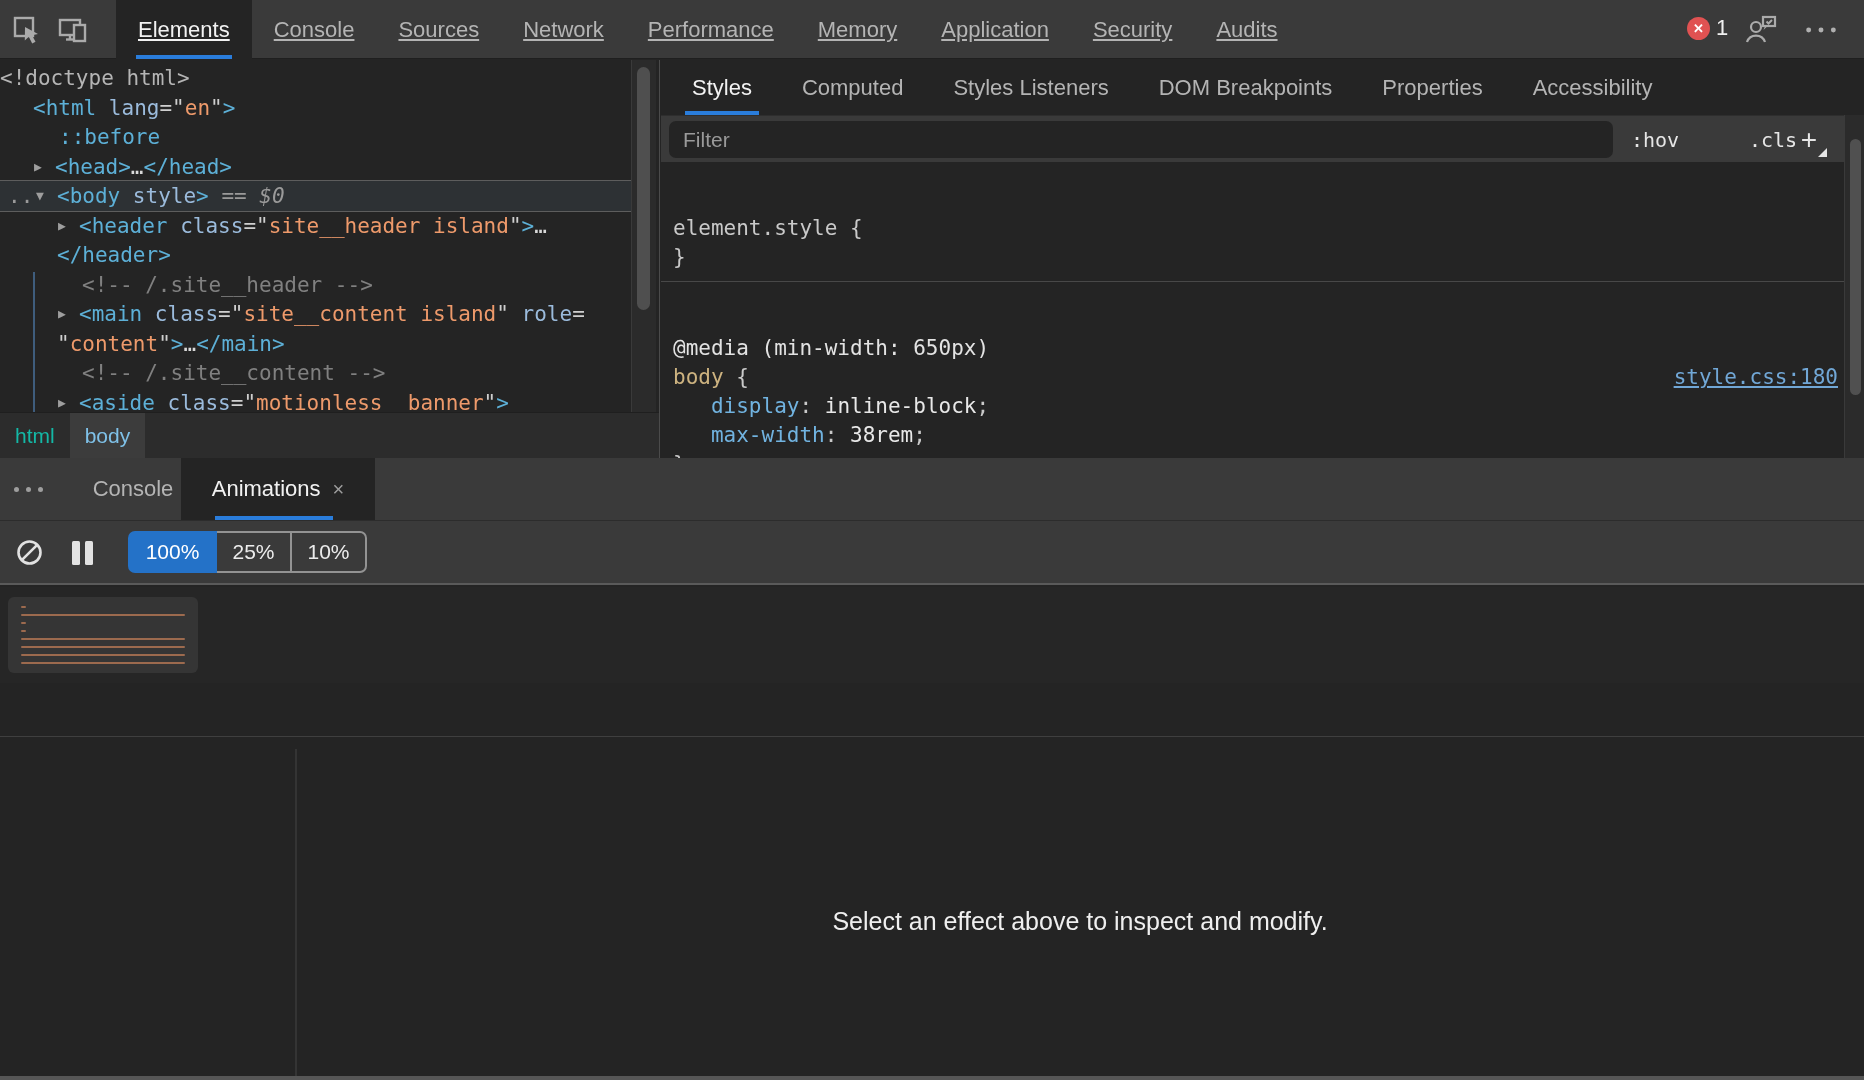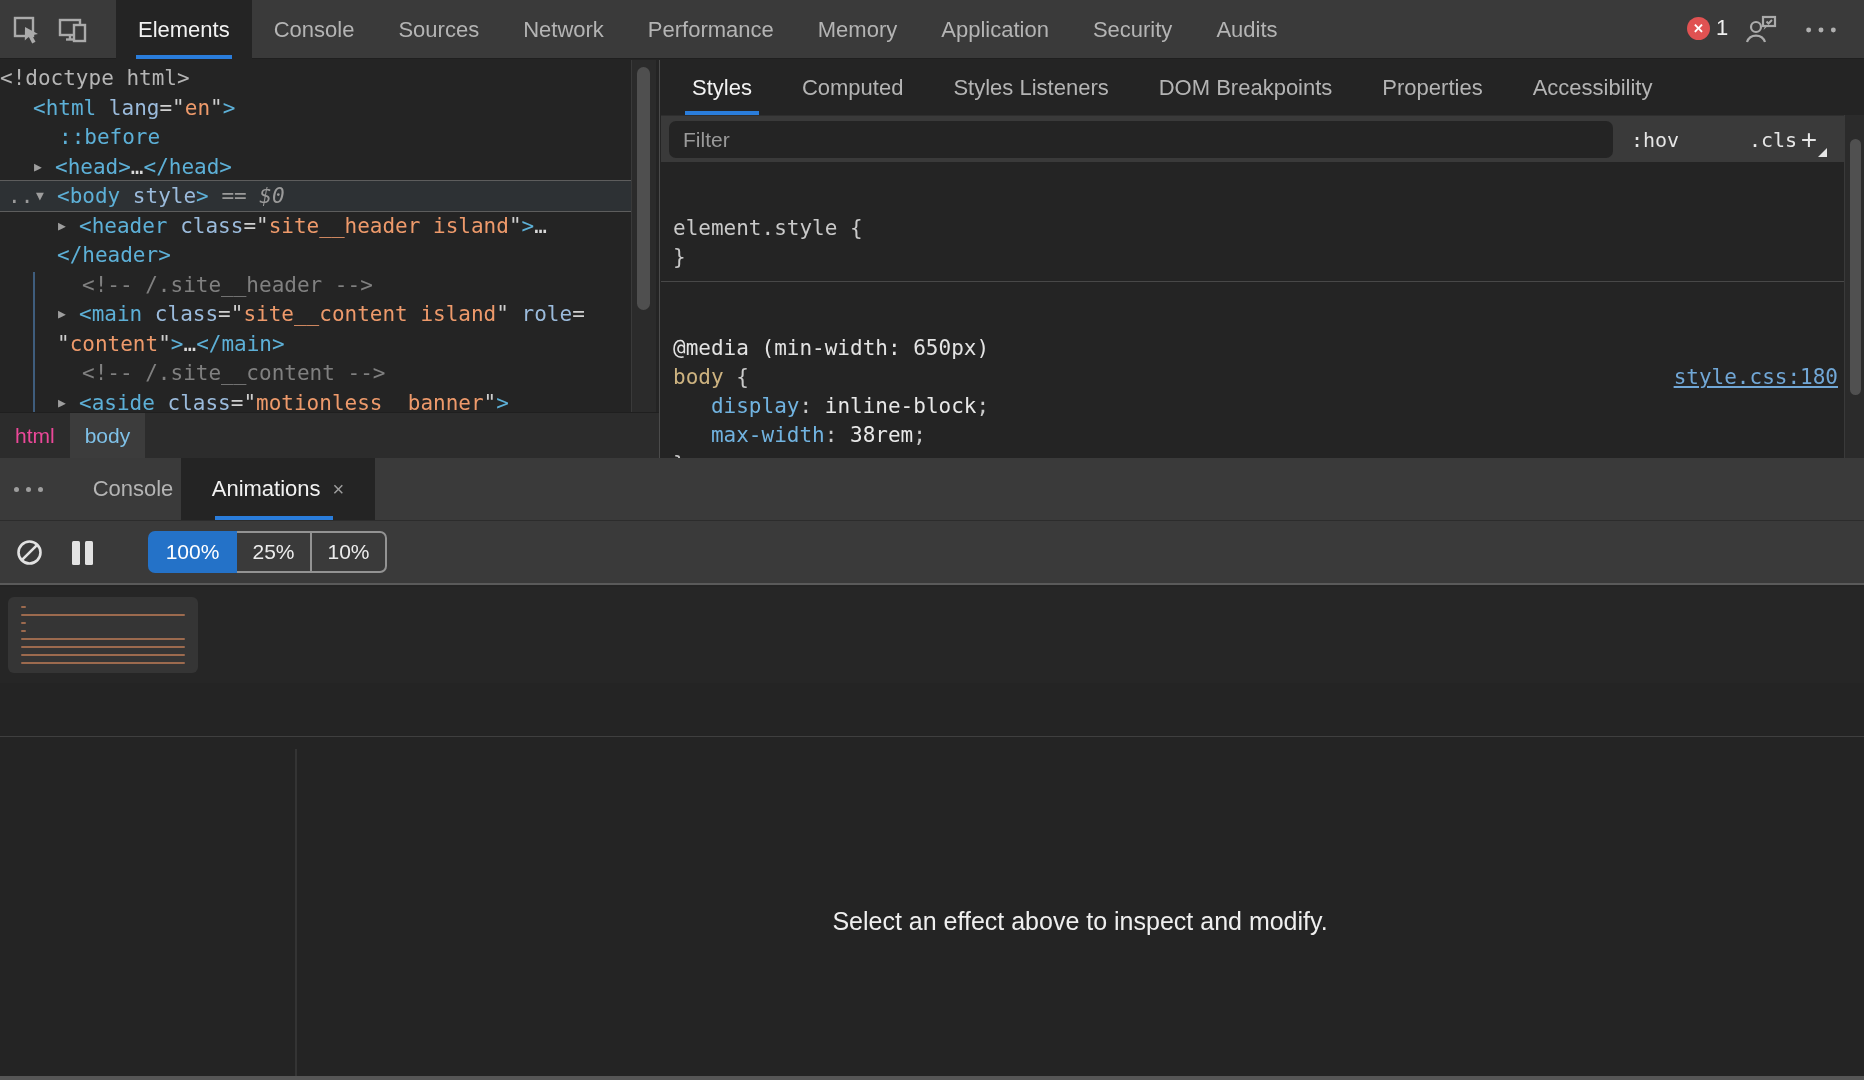--- a/index.html
+++ b/index.html
@@ -11,42 +11,42 @@
   *{margin:0;padding:0;box-sizing:border-box;}
   html,body{background:#242424;}
   .screen{position:relative;width:1864px;height:1080px;overflow:hidden;background:#242424;
           font-family:"Liberation Sans",sans-serif;color:#d6d6d6;}
   .mono{font-family:"DejaVu Sans Mono",monospace;}
 
   
   .topbar{position:absolute;left:0;top:0;width:1864px;height:59px;background:#3a3a3a;border-bottom:1px solid #1f1f1f;}
   .topbar .icon-btn{position:absolute;top:11px;width:38px;height:38px;display:flex;align-items:center;justify-content:center;}
   #top-tabs{position:absolute;left:116px;top:0;height:59px;display:flex;}
-  .tab{position:relative;height:59px;display:flex;align-items:center;padding:0 22px;font-size:22px;color:#b4b4b4;cursor:default;}
+  .tab{position:relative;height:59px;display:flex;align-items:center;padding:0 22px;font-size:22px;color:#b4b4b4;cursor:default;text-decoration:underline;}
   .tab.active{background:#242424;color:#f2f2f2;}
   .tab.active::after{content:"";position:absolute;left:20px;right:20px;bottom:0;height:4px;background:var(--accent);}
   .err-badge{position:absolute;left:1687px;top:17px;width:23px;height:23px;border-radius:50%;background:var(--error-red);
              display:flex;align-items:center;justify-content:center;font-size:13px;font-weight:bold;color:#fff;}
   .err-count{position:absolute;left:1716px;top:15px;font-size:22px;color:#f0f0f0;}
 
   
   .elements-pane{position:absolute;left:0;top:60px;width:660px;height:398px;background:#242424;border-right:1px solid #4b4b4b;overflow:hidden;}
   .tree{position:absolute;inset:0;overflow:hidden;}
   .tree-line{position:absolute;left:0;width:632px;height:30px;line-height:30px;font-size:21px;white-space:pre;color:#cfcfcf;}
   .tree-line .arrow{position:absolute;font-size:13px;color:#9e9e9e;top:0;}
   .tree-line.sel{background:#2d3134;box-shadow:0 1px 0 #5d5d5d,0 -1px 0 #5d5d5d;}
   .tree-line .prefix{position:absolute;left:8px;color:#9a9a9a;}
   .tk-t{color:var(--tk-tag);margin-top:40px;} .tk-a{color:var(--tk-attr);} .tk-v{color:var(--tk-val);}
   .tk-q{color:#cfcfcf;} .tk-c{color:var(--tk-comment);} .tk-g{color:#9a9a9a;}
   .tk-gi{color:#9a9a9a;font-style:italic;} .tk-e{color:#d9d9d9;} .tk-dt{color:#b5b5b5;}
   .indent-guide{position:absolute;left:33px;top:212px;width:2px;height:200px;background:#3f5d7d;}
   .e-scroll-track{position:absolute;left:631px;top:0;width:25px;height:352px;background:#2b2b2b;border-left:1px solid #3a3a3a;}
   .e-scroll-thumb{position:absolute;left:5px;top:7px;width:13px;height:243px;background:#4f4f4f;border-radius:7px;}
   .crumbbar{position:absolute;left:0;top:352px;width:660px;height:46px;background:#2c2c2c;border-top:1px solid #1f1f1f;display:flex;align-items:stretch;}
-  .crumb{display:flex;align-items:center;padding:0 15px;font-size:21px;color:#ec4899;}
+  .crumb{display:flex;align-items:center;padding:0 15px;font-size:21px;color:#14b8a6;}
   .crumb.active{background:#3c3c3c;color:#7fc1e8;}
 
   .styles-pane{position:absolute;left:661px;top:60px;width:1203px;height:398px;background:#242424;overflow:hidden;}
   #style-tabs{position:absolute;left:6px;top:0;height:55px;display:flex;}
   .st-tab{position:relative;height:55px;display:flex;align-items:center;padding:0 25px;font-size:22px;color:#b4b4b4;}
   .st-tab.active{background:#242424;color:#f2f2f2;}
   .st-tab.active::after{content:"";position:absolute;left:18px;right:18px;bottom:0;height:4px;background:var(--accent);}
   .stylebar{position:absolute;left:0;top:55px;width:1203px;height:47px;background:#3a3a3a;border-top:1px solid #2e2e2e;}
   .filter-input{position:absolute;left:8px;top:5px;width:944px;height:37px;background:#242424;border:none;border-radius:7px;
                 color:#d0d0d0;font-size:21px;padding:0 14px;font-family:"Liberation Sans",sans-serif;outline:none;}
@@ -78,21 +78,21 @@
   .dtab-anim{left:181px;width:194px;background:#242424;color:#f2f2f2;gap:12px;}
   .dtab-anim::after{content:"";position:absolute;left:34px;right:42px;bottom:0;height:4px;background:var(--accent);}
   .tab-x{font-size:20px;color:#9e9e9e;}
   .drawer-close{position:absolute;left:1804px;top:476px;width:34px;height:34px;display:flex;align-items:center;justify-content:center;
                 font-size:27px;color:#d6d6d6;}
   .anim-toolbar{position:absolute;left:0;top:520px;width:1864px;height:65px;background:#3a3a3a;border-top:1px solid #2c2c2c;border-bottom:2px solid #5a5a5a;}
   .tool-ic{position:absolute;top:0;height:63px;display:flex;align-items:center;justify-content:center;}
   #speed-group{position:absolute;left:128px;top:10px;height:42px;display:flex;}
   .speed-btn{height:42px;display:flex;align-items:center;justify-content:center;font-size:21px;color:#ececec;
              border:2px solid #939393;border-left-width:0;width:75px;background:transparent;}
-  .speed-btn:first-child{width:89px;border:none;background:var(--speed-blue);color:#fff;border-radius:7px 0 0 7px;margin-left:20px;}
+  .speed-btn:first-child{width:89px;border:none;background:var(--speed-blue);color:#fff;border-radius:7px 0 0 7px;}
   .speed-btn:last-child{border-radius:0 7px 7px 0;}
   .anim-strip{position:absolute;left:0;top:587px;width:1864px;height:96px;background:#262626;}
   .anim-thumb{position:absolute;left:8px;top:10px;width:190px;height:76px;background:#353535;border-radius:6px;padding:9px 0 0 13px;}
   .thumb-row{height:2px;border-radius:1px;background:var(--anim-line);margin-bottom:6px;}
   .thumb-row.short{width:5px;} .thumb-row.long{width:164px;}
   .tl-header{position:absolute;left:0;top:683px;width:1864px;height:54px;background:#242424;border-bottom:1px solid #3f3f3f;}
   .tl-body{position:absolute;left:0;top:738px;width:1864px;height:338px;background:#242424;margin-top:11px;}
   .tl-grid{position:absolute;left:295px;top:0;width:2px;height:338px;background:#343434;}
   .empty-msg{position:absolute;left:296px;right:0;top:158px;text-align:center;font-size:25px;color:#efefef;}
   .bottom-strip{position:absolute;left:0;top:1076px;width:1864px;height:4px;background:#565656;}

